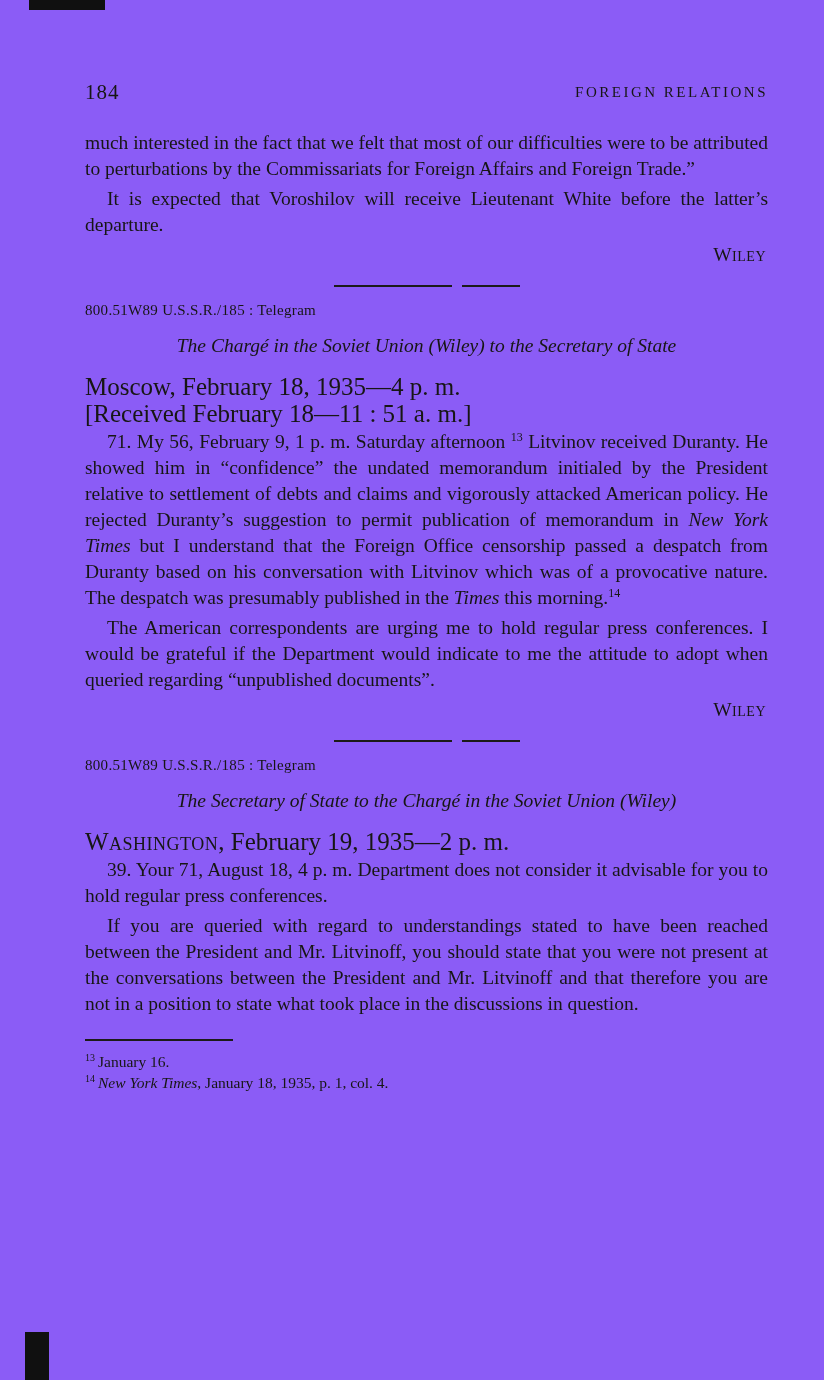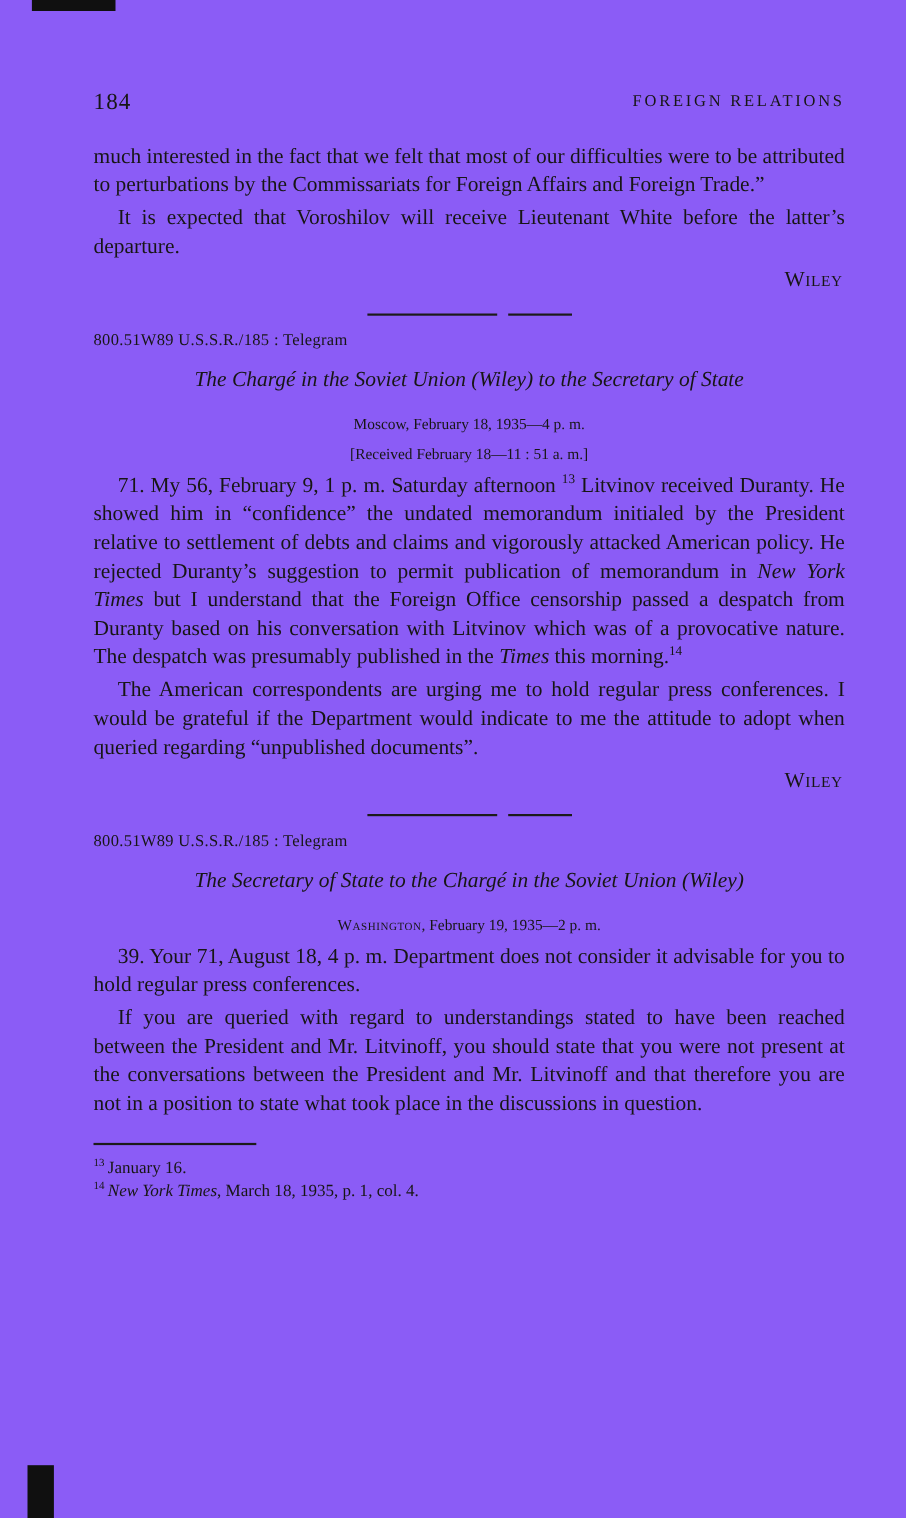--- a/index.html
+++ b/index.html
@@ -30,21 +30,21 @@
   .sc { font-variant: small-caps; letter-spacing: 0.5px; }
   .ital { font-style: italic; }
 
   .divider { display: flex; justify-content: center; align-items: center; gap: 10px; margin: 17px 0 15px 0; }
   .dash { height: 2px; background: #1c1b19; }
   .dash.long { width: 118px; }
   .dash.short { width: 58px; }
 
   .docref { font-size: 15px; letter-spacing: 0.3px; margin-top: 14px; }
   .doctitle { font-style: italic; text-align: center; font-size: 19.5px; line-height: 26px; margin-top: 14px; }
-  .dateline { text-align: center; font-size: 14px; line-height: 27px; margin-top: 14px; }
+  .dateline { text-align: left; font-size: 25px; line-height: 27px; margin-top: 14px; }
   .dateline + p.body { margin-top: 2px; }
 
   sup { font-size: 12px; vertical-align: super; line-height: 0; }
 
   .footrule { width: 148px; height: 2px; background: #1c1b19; margin: 22px 0 10px 0; }
   .footnote { font-size: 15.5px; line-height: 21px; }
   .footnote sup { font-size: 10px; margin-right: 3px; }
 </style>
 </head>
 <body>
@@ -91,17 +91,17 @@
       <span class="sc">Washington</span><span>, February 19, 1935—2 p. m.</span>
     </div>
     <p class="body indent">39. Your 71, August 18, 4 p. m.  Department does not consider it advisable for you to hold regular press conferences.</p>
     <p class="body indent">If you are queried with regard to understandings stated to have been reached between the President and Mr. Litvinoff, you should state that you were not present at the conversations between the President and Mr. Litvinoff and that therefore you are not in a position to state what took place in the discussions in question.</p>
 
     <div class="footrule"></div>
     <div class="footnote">
       <sup>13</sup><span>January 16.</span>
     </div>
     <div class="footnote">
-      <sup>14</sup><span class="ital">New York Times</span><span>, March 18, 1935, p. 1, col. 4.</span>
+      <sup>14</sup><span class="ital">New York Times</span><span>, January 18, 1935, p. 1, col. 4.</span>
     </div>
 
   </div>
 </div>
 
 </body></html>

